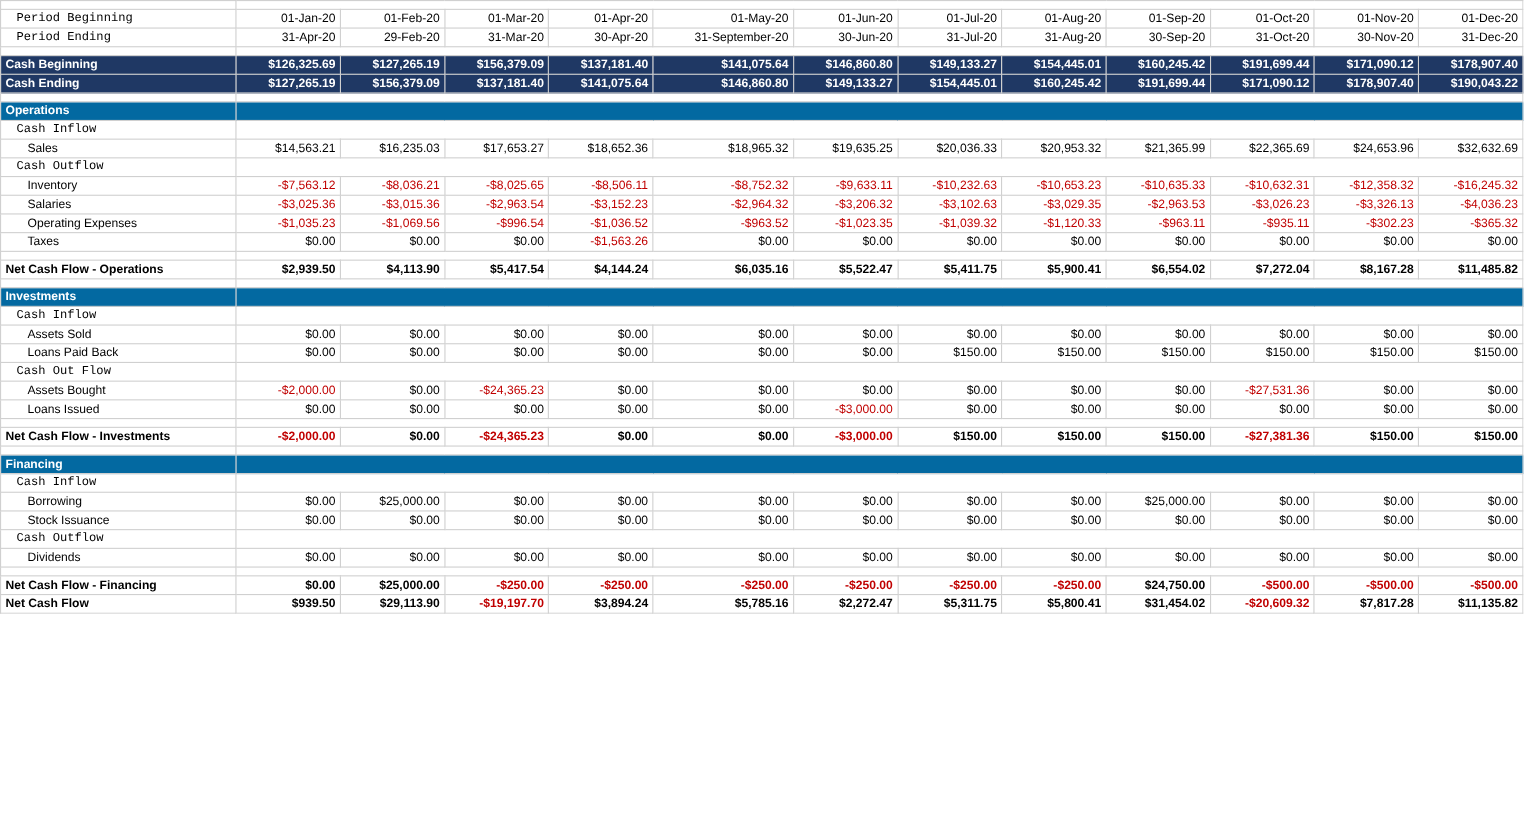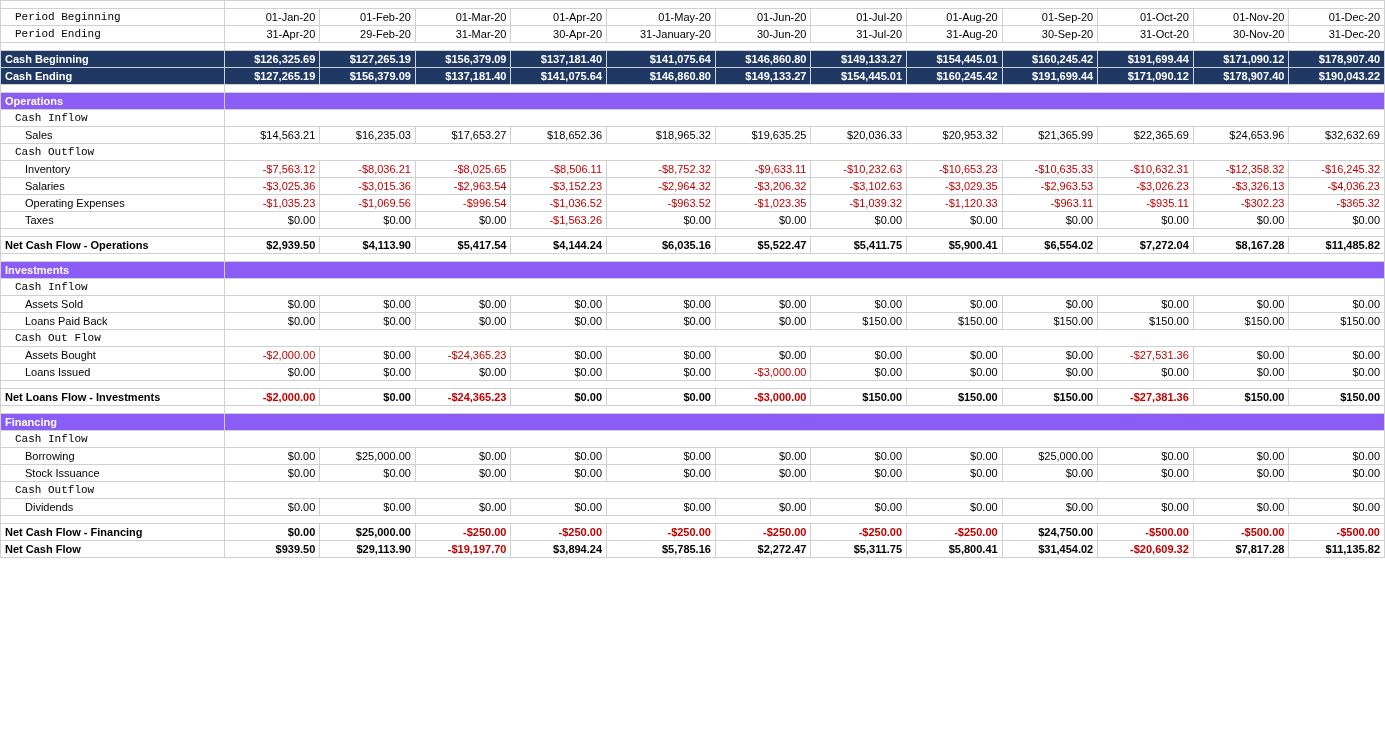--- a/index.html
+++ b/index.html
@@ -6,21 +6,21 @@
     body { font-family: Arial, sans-serif; font-size: 11px; background: #fff; overflow: auto; }
     table { border-collapse: collapse; width: 100%; }
     td, th { border: 1px solid #d0d0d0; padding: 2px 4px; white-space: nowrap; }
     .dark-row td { background: #1f3864; color: #fff; font-weight: bold; }
     .neg { color: #c00000; }
     .indent1 { padding-left: 14px !important; font-family: Liberation Mono, monospace; }
     .indent2 { padding-left: 24px !important; }
     .net-row td { font-weight: bold; }
     .title-row td { font-weight: bold; font-size: 12px; }
     td.right { text-align: right; }
-    .section-label td { background: #8b5cf6; color: #fff; font-weight: bold; font-size: 11px; }
+    .section-label td { background: #0369a1; color: #fff; font-weight: bold; font-size: 11px; }
     .empty-row td { height: 8px; border: 1px solid #d0d0d0; }
     .col-label { width: 140px; }
   </style>
 </head>
 <body>
 
 <table>
 
   <tbody>
 
@@ -44,21 +44,21 @@
     <td class="right">01-Nov-20</td>
     <td class="right">01-Dec-20</td>
   </tr>
 
   <tr>
     <td class="indent1">Period Ending</td>
     <td class="right">31-Apr-20</td>
     <td class="right">29-Feb-20</td>
     <td class="right">31-Mar-20</td>
     <td class="right">30-Apr-20</td>
-    <td class="right">31-January-20</td>
+    <td class="right">31-September-20</td>
     <td class="right">30-Jun-20</td>
     <td class="right">31-Jul-20</td>
     <td class="right">31-Aug-20</td>
     <td class="right">30-Sep-20</td>
     <td class="right">31-Oct-20</td>
     <td class="right">30-Nov-20</td>
     <td class="right">31-Dec-20</td>
   </tr>
 
   <tr class="empty-row">
@@ -303,21 +303,21 @@
     <td class="right">$0.00</td>
     <td class="right">$0.00</td>
   </tr>
 
   <tr class="empty-row">
         <td></td>
         <td colspan="12"></td>
       </tr>
 
   <tr class="net-row">
-    <td>Net Loans Flow - Investments</td>
+    <td>Net Cash Flow - Investments</td>
     <td class="right neg">-$2,000.00</td>
     <td class="right">$0.00</td>
     <td class="right neg">-$24,365.23</td>
     <td class="right">$0.00</td>
     <td class="right">$0.00</td>
     <td class="right neg">-$3,000.00</td>
     <td class="right">$150.00</td>
     <td class="right">$150.00</td>
     <td class="right">$150.00</td>
     <td class="right neg">-$27,381.36</td>

